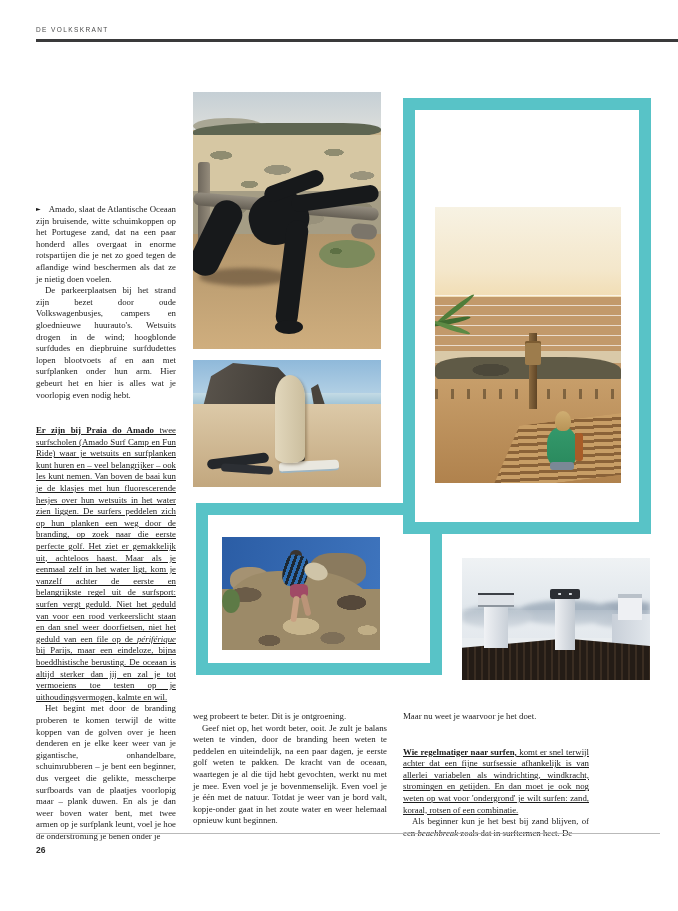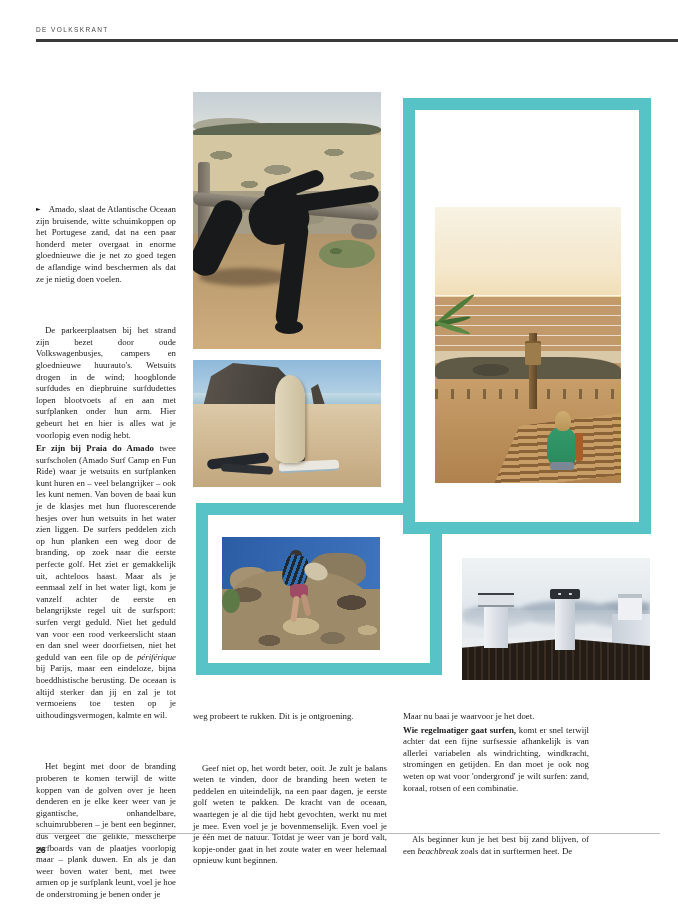--- a/index.html
+++ b/index.html
@@ -6,22 +6,22 @@
   html,body{margin:0;padding:0;background:#fff;}
   .page{position:relative;width:678px;height:911px;background:#fff;overflow:hidden;
         font-family:"Liberation Serif",serif;color:var(--ink);}
   
   .masthead{position:absolute;left:36px;top:26px;font-family:"Liberation Sans",sans-serif;
             font-size:6.5px;letter-spacing:1.4px;color:#4a4a4a;}
   .masthead-rule{position:absolute;left:36px;top:39px;width:642px;height:3px;background:#3a3a3b;}
   
   .col{position:absolute;font-size:8.8px;line-height:11.6px;text-align:justify;hyphens:auto;}
   .col p{margin:0;}
-  .col p.sp{margin-top:2px;}
-  .col p.ind{text-indent:9px;margin-top:40px;}
+  .col p.sp{margin-top:24px;text-decoration:underline;}
+  .col p.ind{text-indent:9px;}
   .seg-b{font-weight:bold;}
   .seg-i{font-style:italic;}
   .arrow{font-family:"DejaVu Sans",sans-serif;font-size:6px;margin-right:8px;vertical-align:1px;}
   .col-left{left:36px;top:203px;width:140px;}
   .col-b1{left:193px;top:711px;width:194px;}
   .col-b2{left:403px;top:711px;width:186px;}
   
   .footer-rule{position:absolute;left:36px;top:833px;width:624px;height:1px;background:#b9b9b9;}
   .page-number{position:absolute;left:36px;top:845px;font-family:"Liberation Sans",sans-serif;
                font-size:8.5px;font-weight:bold;color:#2a2a2a;}
@@ -142,21 +142,21 @@
 </style>
 </head>
 <body>
 
 <div class="page">
 
   <div class="masthead">DE VOLKSKRANT</div>
   <div class="masthead-rule"></div>
 
   <div class="col col-left">
-      <p class=""><span class="arrow">►</span><span>Amado, slaat de Atlantische Oceaan zijn bruisende, witte schuimkoppen op het Portugese zand, dat na een paar honderd meter overgaat in enorme gloednieuwe die je net zo goed tegen de aflandige wind beschermen als dat ze je nietig doen voelen.</span></p>
+      <p class=""><span class="arrow">►</span><span>Amado, slaat de Atlantische Oceaan zijn bruisende, witte schuimkoppen op het Portugese zand, dat na een paar honderd alles overgaat in enorme rotspartijen die je net zo goed tegen de aflandige wind beschermen als dat ze je nietig doen voelen.</span></p>
       <p class="ind"><span>De parkeerplaatsen bij het strand zijn bezet door oude Volkswagenbusjes, campers en gloednieuwe huurauto's. Wetsuits drogen in de wind; hoogblonde surfdudes en diepbruine surfdudettes lopen blootvoets af en aan met surfplanken onder hun arm. Hier gebeurt het en hier is alles wat je voorlopig even nodig hebt.</span></p>
       <p class="sp"><span class="seg-b">Er zijn bij Praia do Amado</span><span> twee surfscholen (Amado Surf Camp en Fun Ride) waar je wetsuits en surfplanken kunt huren en – veel belangrijker – ook les kunt nemen. Van boven de baai kun je de klasjes met hun fluorescerende hesjes over hun wetsuits in het water zien liggen. De surfers peddelen zich op hun planken een weg door de branding, op zoek naar die eerste perfecte golf. Het ziet er gemakkelijk uit, achteloos haast. Maar als je eenmaal zelf in het water ligt, kom je vanzelf achter de eerste en belangrijkste regel uit de surfsport: surfen vergt geduld. Niet het geduld van voor een rood verkeerslicht staan en dan snel weer doorfietsen, niet het geduld van een file op de </span><span class="seg-i">périférique</span><span> bij Parijs, maar een eindeloze, bijna boeddhistische berusting. De oceaan is altijd sterker dan jij en zal je tot vermoeiens toe testen op je uithoudingsvermogen, kalmte en wil.</span></p>
       <p class="ind"><span>Het begint met door de branding proberen te komen terwijl de witte koppen van de golven over je heen denderen en je elke keer weer van je gigantische, onhandelbare, schuimrubberen – je bent een beginner, dus vergeet die gelikte, messcherpe surfboards van de plaatjes voorlopig maar – plank duwen. En als je dan weer boven water bent, met twee armen op je surfplank leunt, voel je hoe de onderstroming je benen onder je</span></p>
     </div>
 
   <div class="photo photo-dunes" aria-label="Black wetsuit drying over a wooden fence rail in front of sand dunes">
     <div class="pd-sky"></div>
     <div class="pd-hill"></div>
     <div class="pd-treeline"></div>
     <div class="pd-dunes"></div>
@@ -232,25 +232,25 @@
     <div class="rf-wall"></div>
     <div class="rf-ch3"></div>
     <div class="rf-roof"></div>
     <div class="rf-ch1"></div>
     <div class="rf-ch1cap"></div>
     <div class="rf-ch2"></div>
     <div class="rf-ch2cap"></div>
   </div>
 
   <div class="col col-b1">
-      <p class=""><span>weg probeert te rukken. Dit is je ontgroening.</span></p>
+      <p class=""><span>weg probeert te beter. Dit is je ontgroening.</span></p>
       <p class="ind"><span>Geef niet op, het wordt beter, ooit. Je zult je balans weten te vinden, door de branding heen weten te peddelen en uiteindelijk, na een paar dagen, je eerste golf weten te pakken. De kracht van de oceaan, waartegen je al die tijd hebt gevochten, werkt nu met je mee. Even voel je je bovenmenselijk. Even voel je je één met de natuur. Totdat je weer van je bord valt, kopje-onder gaat in het zoute water en weer helemaal opnieuw kunt beginnen.</span></p>
     </div>
   <div class="col col-b2">
-      <p class=""><span>Maar nu baai je waarvoor je het doet.</span></p>
-      <p class="sp"><span class="seg-b">Wie regelmatiger gaat surfen,</span><span> komt er snel terwijl achter dat een fijne surfsessie afhankelijk is van allerlei variabelen als windrichting, windkracht, stromingen en getijden. En dan moet je ook nog weten op wat voor 'ondergrond' je wilt surfen: zand, koraal, rotsen of een combinatie.</span></p>
+      <p class=""><span>Maar nu weet je waarvoor je het doet.</span></p>
+      <p class="sp"><span class="seg-b">Wie regelmatiger naar surfen,</span><span> komt er snel terwijl achter dat een fijne surfsessie afhankelijk is van allerlei variabelen als windrichting, windkracht, stromingen en getijden. En dan moet je ook nog weten op wat voor 'ondergrond' je wilt surfen: zand, koraal, rotsen of een combinatie.</span></p>
       <p class="ind"><span>Als beginner kun je het best bij zand blijven, of een </span><span class="seg-i">beachbreak</span><span> zoals dat in surftermen heet. De</span></p>
     </div>
 
   <div class="footer-rule"></div>
   <div class="page-number">26</div>
 
 </div>
 
 </body></html>

